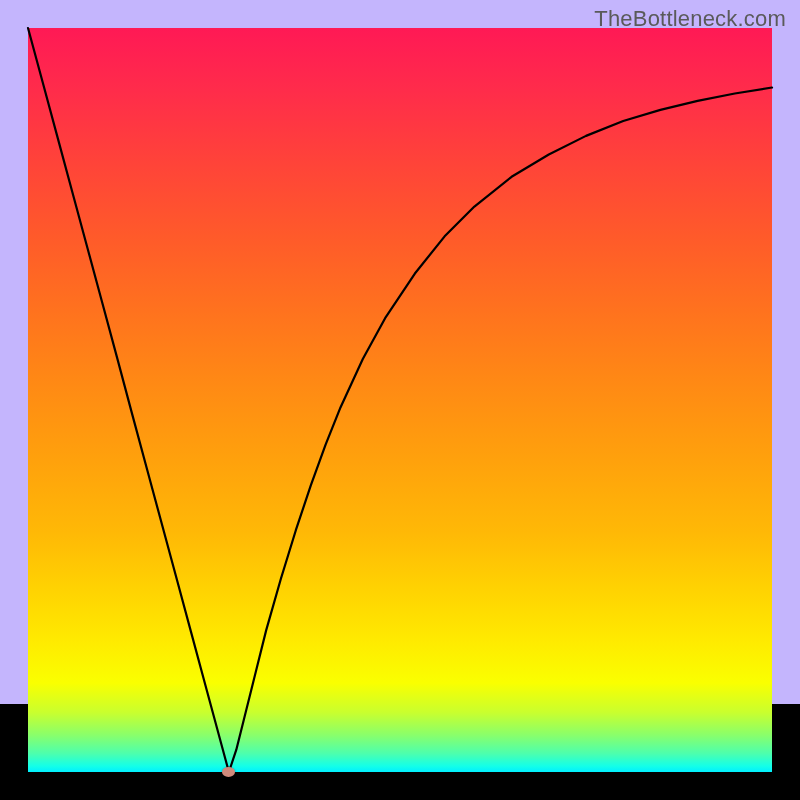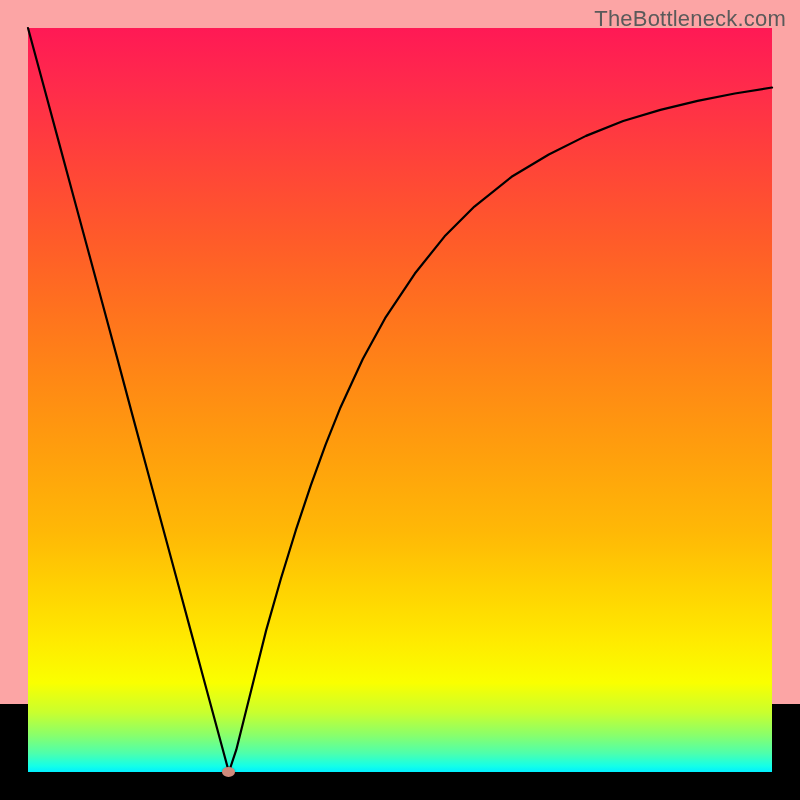--- a/index.html
+++ b/index.html
@@ -8,21 +8,21 @@
     width: 800px;
     height: 800px;
     overflow: hidden;
     background: #000;
     font-family: Arial, Helvetica, sans-serif;
   }
   .chart-container {
     position: relative;
     width: 800px;
     height: 704px;
-    background: #fca5a5;
+    background: #c4b5fd;
   }
   .plot-area {
     position: absolute;
     left: 28px;
     top: 28px;
     width: 744px;
     height: 744px;
     background: linear-gradient(to bottom,
       #ff1955 0%,
       #ff2b4b 8%,

